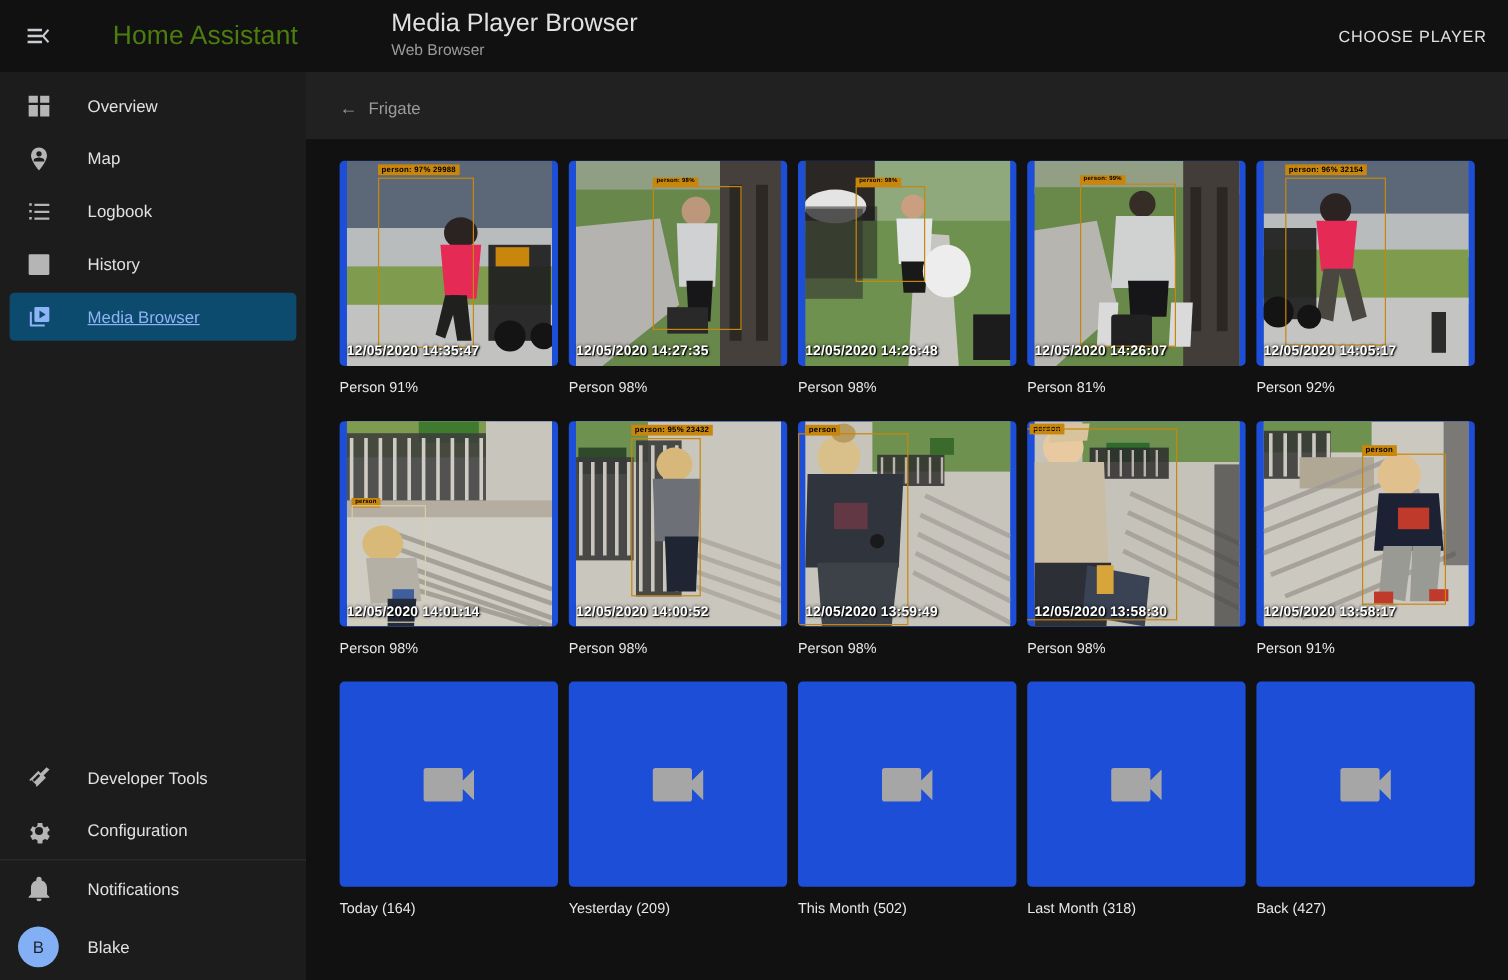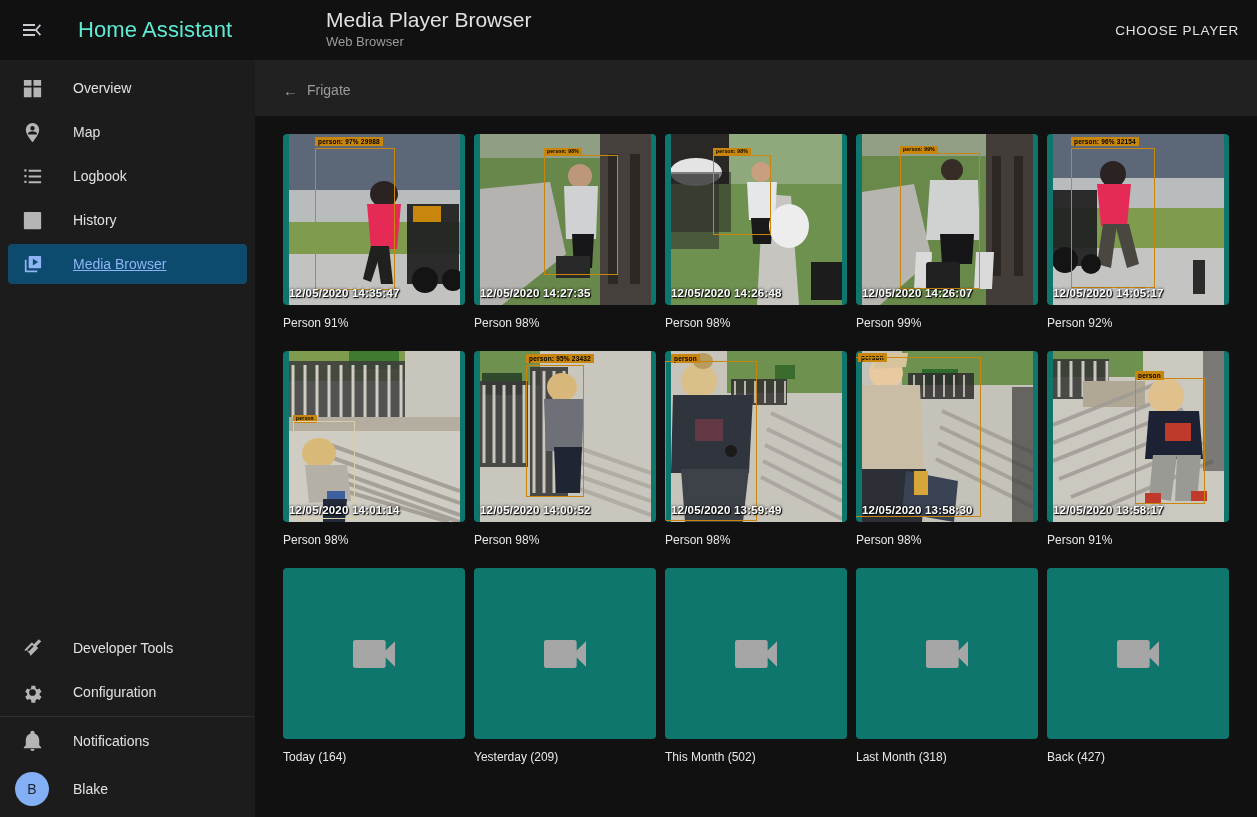--- a/index.html
+++ b/index.html
@@ -17,22 +17,22 @@
     background: #111111;
     display: flex; align-items: center;
     position: relative;
   }
   .menu-btn {
     width: 48px; height: 48px; margin-left: 8px;
     display: flex; align-items: center; justify-content: center;
     cursor: pointer; border-radius: 50%;
   }
   .brand {
-    color: #5eead4; font-size: 22px; font-weight: 400;
-    margin-left: 22px; letter-spacing: .1px; white-space: nowrap;
+    color: #4d7c0f; font-size: 22px; font-weight: 400;
+    margin-left: 38px; letter-spacing: .1px; white-space: nowrap;
   }
   .title-block {
     position: absolute; left: 326px; top: 7px;
   }
   .title-main { color: #e1e1e1; font-size: 21px; font-weight: 400; line-height: 26px; }
   .title-sub { color: #9b9b9b; font-size: 13px; line-height: 16px; margin-top: 1px; }
   .choose-player {
     position: absolute; right: 12px; top: 19px;
     color: #e1e1e1; font-size: 13.5px; letter-spacing: .7px;
     font-weight: 500; cursor: pointer; padding: 4px 6px;
@@ -94,21 +94,21 @@
   .grid {
     display: grid;
     grid-template-columns: repeat(5, 171px);
     gap: 21px 20px;
     padding: 18px 28px 0 28px;
   }
   .card { width: 171px; cursor: pointer; }
   .thumb {
     width: 182px; height: 171px;
     border-radius: 4px; overflow: hidden;
-    background: #0f766e; position: relative;
+    background: #1d4ed8; position: relative;
     display: flex; align-items: center; justify-content: center;
   }
   .thumb svg.photo { display: block; width: 171px; height: 171px; }
   .thumb .camicon { width: 56px; height: 56px; }
   .thumb .camicon svg { fill: #a6a6a6; width: 56px; height: 56px; }
   .card-label {
     color: #e8e8e8; font-size: 12px; margin-top: 11px;
     white-space: nowrap; overflow: hidden; text-overflow: ellipsis;
   }
   .ts {
@@ -329,21 +329,21 @@
               <path d="M78 100 L112 100 L110 130 L80 130 Z" fill="#18171a"></path>
               <path d="M54 118 L70 118 L68 155 L52 155 Z" fill="#e6e6e6"></path>
               <path d="M114 118 L132 118 L130 155 L112 155 Z" fill="#e6e6e6"></path>
               <rect x="64" y="128" width="34" height="28" rx="3" fill="#232323"></rect>
               <rect x="0" y="0" width="171" height="171" fill="#000" opacity="0.05"></rect>
             </svg>
             <div class="objlabel" style="left:44px;top:12px;font-size:5px;">person: 99%</div>
             <div class="bbox" style="left:44px;top:19px;width:80px;height:136px;"></div>
             <div class="ts">12/05/2020  14:26:07</div>
           </div>
-          <div class="card-label">Person 99%</div>
+          <div class="card-label">Person 81%</div>
         </div>
 
         <div class="card">
           <div class="thumb">
             <svg class="photo" viewBox="0 0 171 171" preserveAspectRatio="none">
               <rect x="0" y="0" width="171" height="48" fill="#5c6878"></rect>
               <rect x="0" y="44" width="171" height="36" fill="#b9bcbd"></rect>
               <rect x="0" y="74" width="171" height="46" fill="#7e9b4e"></rect>
               <rect x="0" y="114" width="171" height="57" fill="#c4c5c2"></rect>
               <ellipse cx="60" cy="40" rx="13" ry="13" fill="#2b2222"></ellipse>

